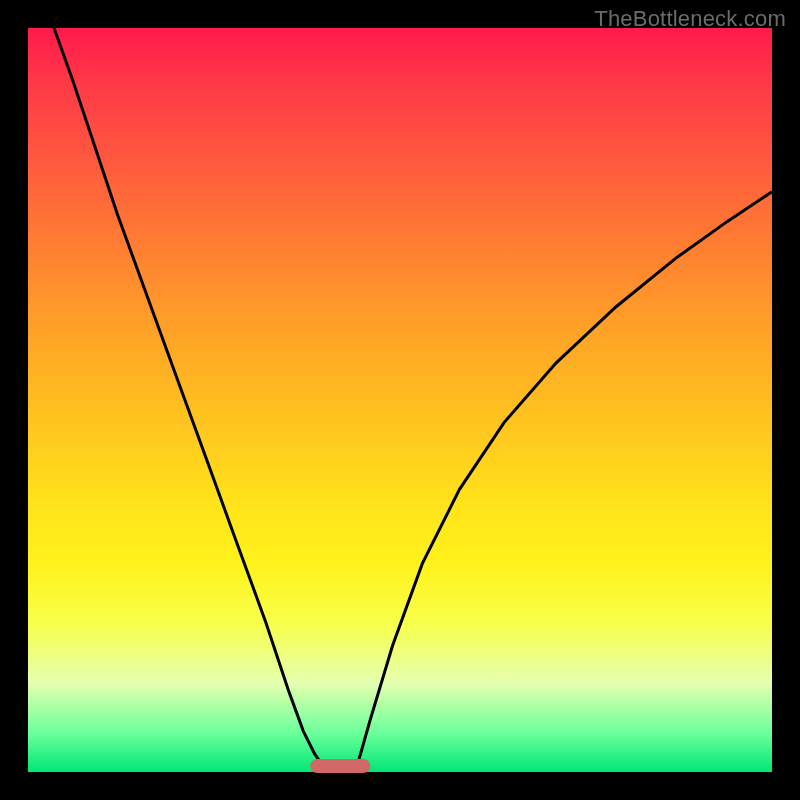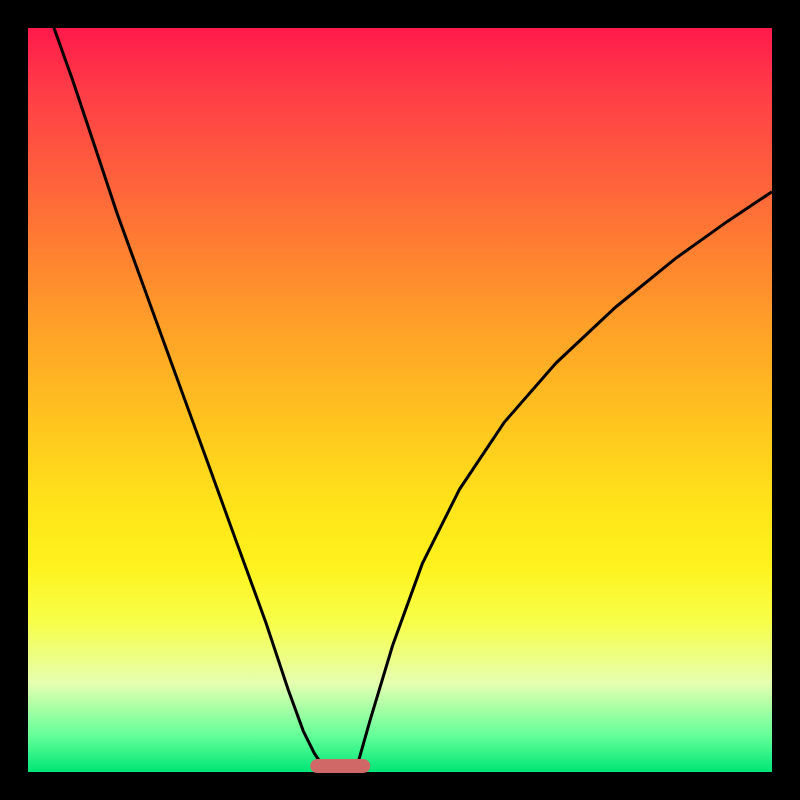--- a/index.html
+++ b/index.html
@@ -63,20 +63,21 @@
     background: #d06868;
     border-radius: 7px;
     bottom: -1px;
     transform: translateX(-50%);
   }
 </style>
 </head>
 <body>
 
 <div class="outer">
+  <div class="watermark">TheBottleneck.com</div>
 
   <div class="plot">
     <svg class="curves" viewBox="0 0 744 744" preserveAspectRatio="none">
       <path fill="none" stroke="#000000" stroke-width="3" d="M26.0 0.0 L44.6 52.1 L67.0 119.0 L89.3 186.0 L119.0 267.8 L148.8 349.7 L178.6 431.5 L208.3 513.4 L238.1 595.2 L260.4 662.2 L275.3 703.1 L286.4 725.4 L293.9 736.6 L297.6 744.0"></path>
       <path fill="none" stroke="#000000" stroke-width="3" d="M327.4 744.0 L342.2 691.9 L364.6 617.5 L394.3 535.7 L431.5 461.3 L476.2 394.3 L528.2 334.8 L587.8 279.0 L647.3 230.6 L699.4 193.4 L744.0 163.7"></path>
     </svg>
     <div class="marker" style="left: 312.48px; width: 59.52px; background: rgb(208, 104, 104);"></div>
   </div>
 </div>
 

